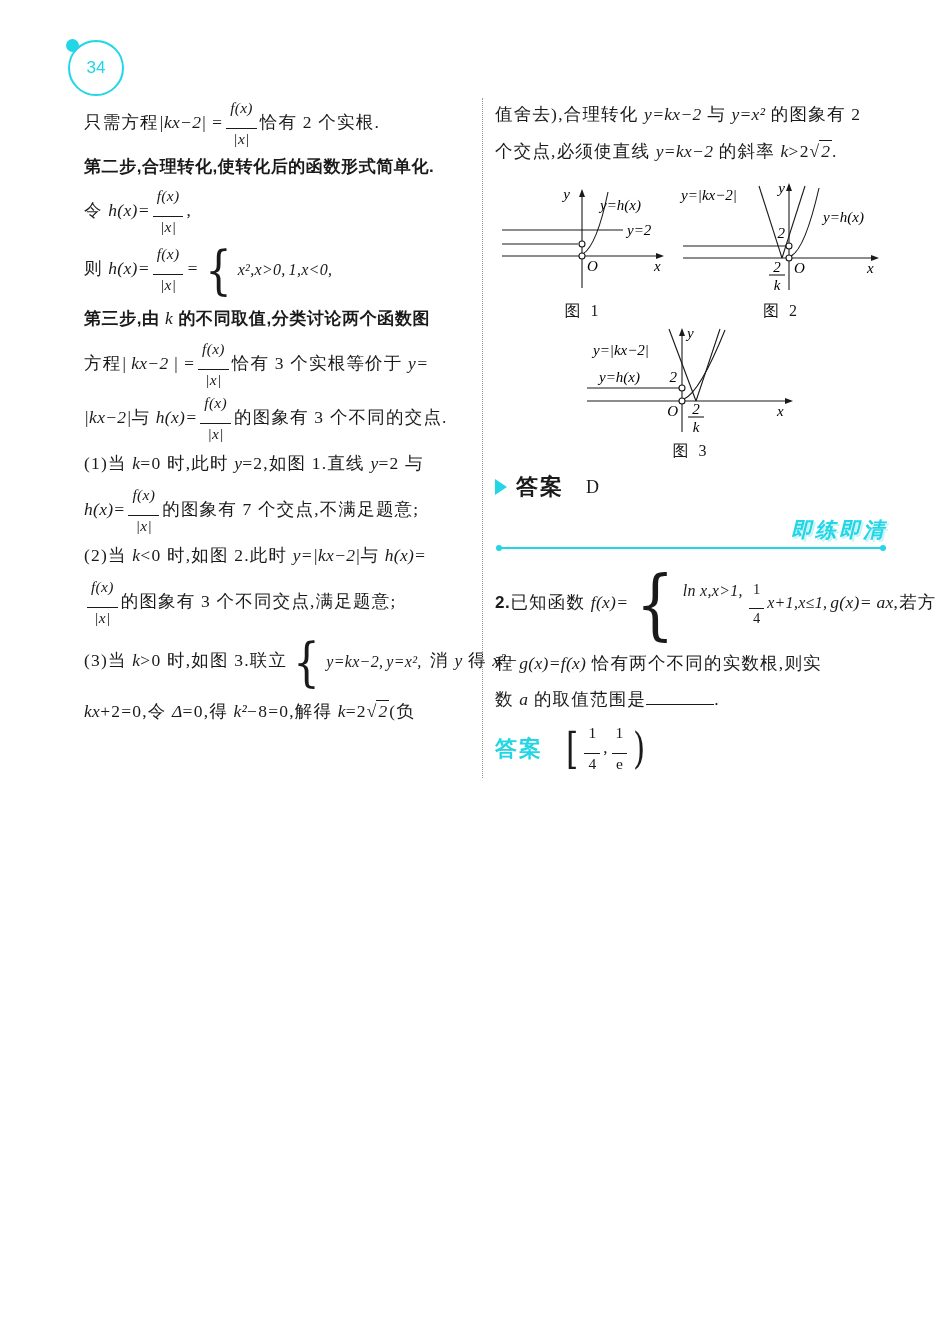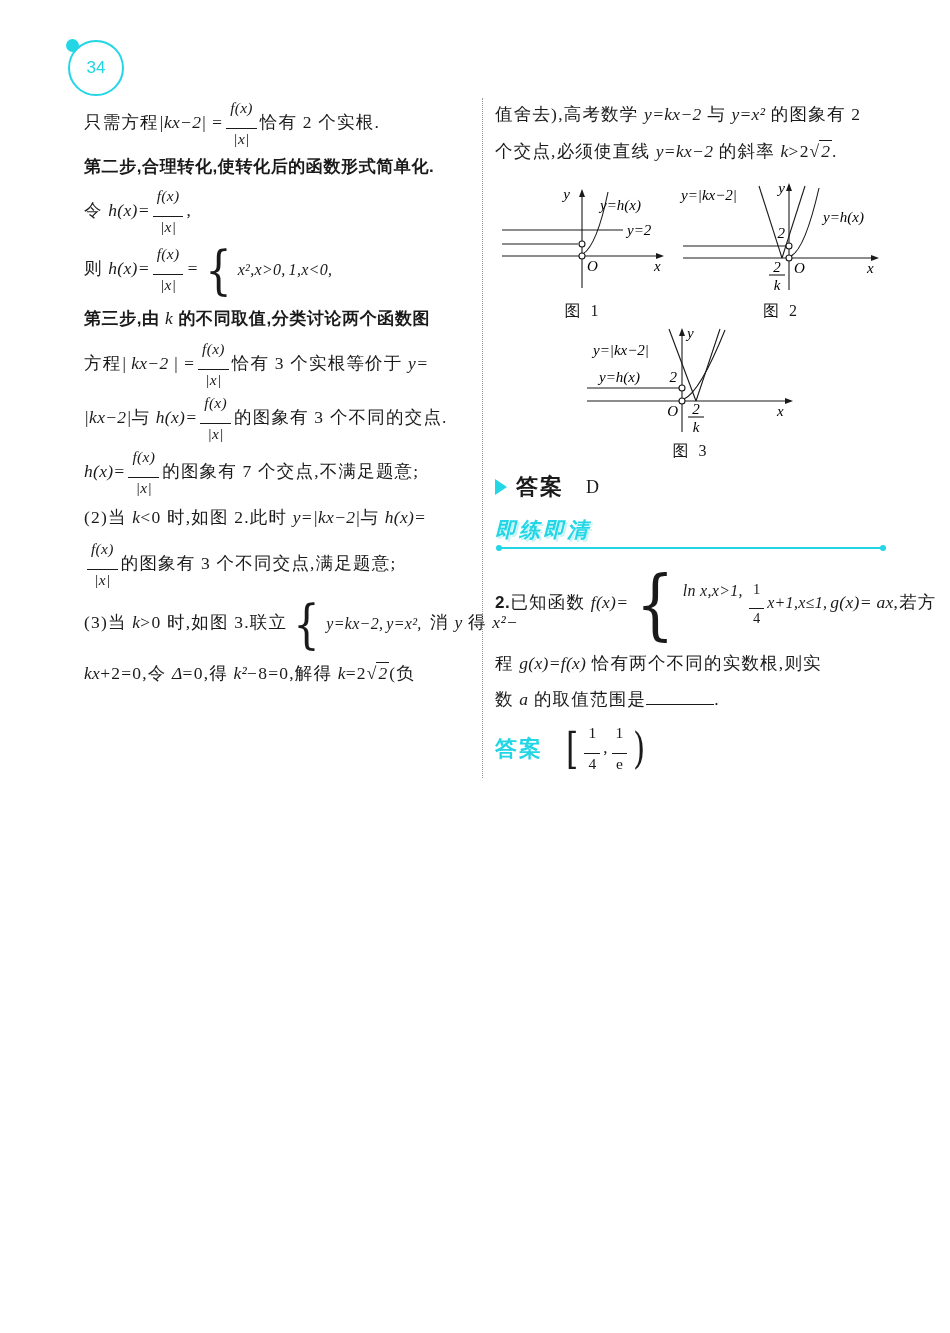--- a/index.html
+++ b/index.html
@@ -60,21 +60,21 @@
   .fig-svg text{font-size:15px;font-style:italic;font-family:"Liberation Serif","DejaVu Serif",serif;}
   
   .answer-row{display:flex;align-items:center;margin-top:10px;height:30px;}
   .tri-icon{width:0;height:0;border-left:12px solid var(--accent);
             border-top:8px solid transparent;border-bottom:8px solid transparent;
             display:inline-block;margin-right:9px;}
   .ans-label{font-family:"Liberation Sans","DejaVu Sans",sans-serif;font-weight:bold;
              font-size:22px;letter-spacing:2px;}
   .ans-value{font-size:18px;margin-left:22px;}
   .section{margin-top:14px;}
-  .section-title{text-align:left;color:var(--accent);
+  .section-title{text-align:right;color:var(--accent);
       font-family:"Liberation Sans","DejaVu Sans",sans-serif;font-weight:bold;font-style:italic;
       font-size:21px;letter-spacing:3px;text-shadow:2px 2px 0 #c6f5f9;margin-bottom:3px;}
   .section-rule{position:relative;height:2px;background:var(--accent);margin:0 2px;}
   .section-rule::before,.section-rule::after{content:"";position:absolute;top:-2px;width:6px;height:6px;
       border-radius:50%;background:var(--accent);}
   .section-rule::before{left:-1px;}
   .section-rule::after{right:-1px;}
   .p2{margin-top:10px;}
   .answer2-row{display:flex;align-items:center;margin-top:4px;height:56px;}
   .answer2-row .ans-label{color:var(--accent);}
@@ -102,37 +102,38 @@
       <div class="line h64"><span class="seg-t">则 </span><span class="seg-m">h(x)=</span><span class="frac"><span class="num"><span class="seg-m">f(x)</span></span><span class="den"><span class="seg-m">|x|</span></span></span><span class="seg-m">=</span><span class="cases">
             <span class="cbrace">{</span>
             <span class="crows">
               <span class="crow"><span class="seg-m">x²,x&gt;0,</span></span>
               <span class="crow"><span class="seg-m">1,x&lt;0,</span></span>
             </span>
           </span></div>
       <div class="line h36"><span class="seg-b">第三步,由 </span><span class="seg-m">k</span><span class="seg-b"> 的不同取值,分类讨论两个函数图</span></div>
       <div class="line h54"><span class="seg-t">方程</span><span class="seg-m">| kx−2 | =</span><span class="frac"><span class="num"><span class="seg-m">f(x)</span></span><span class="den"><span class="seg-m">|x|</span></span></span><span class="seg-t">恰有 3 个实根等价于 </span><span class="seg-m">y=</span></div>
       <div class="line h54"><span class="seg-m">|kx−2|</span><span class="seg-t">与 </span><span class="seg-m">h(x)=</span><span class="frac"><span class="num"><span class="seg-m">f(x)</span></span><span class="den"><span class="seg-m">|x|</span></span></span><span class="seg-t">的图象有 3 个不同的交点.</span></div>
+      <div class="line h38"><span class="seg-t">(1)当 </span><span class="seg-m">k</span><span class="seg-t">=0 时,此时 </span><span class="seg-m">y</span><span class="seg-t">=2,如图 1.直线 </span><span class="seg-m">y</span><span class="seg-t">=2 与</span></div>
       <div class="line h54"><span class="seg-m">h(x)=</span><span class="frac"><span class="num"><span class="seg-m">f(x)</span></span><span class="den"><span class="seg-m">|x|</span></span></span><span class="seg-t">的图象有 7 个交点,不满足题意;</span></div>
       <div class="line h38"><span class="seg-t">(2)当 </span><span class="seg-m">k</span><span class="seg-t">&lt;0 时,如图 2.此时 </span><span class="seg-m">y=|kx−2|</span><span class="seg-t">与 </span><span class="seg-m">h(x)=</span></div>
       <div class="line h54"><span class="frac"><span class="num"><span class="seg-m">f(x)</span></span><span class="den"><span class="seg-m">|x|</span></span></span><span class="seg-t">的图象有 3 个不同交点,满足题意;</span></div>
       <div class="line h64"><span class="seg-t">(3)当 </span><span class="seg-m">k</span><span class="seg-t">&gt;0 时,如图 3.联立</span><span class="cases">
             <span class="cbrace">{</span>
             <span class="crows">
               <span class="crow"><span class="seg-m">y=kx−2,</span></span>
               <span class="crow"><span class="seg-m">y=x²,</span></span>
             </span>
           </span><span class="seg-t"> 消 </span><span class="seg-m">y</span><span class="seg-t"> 得 </span><span class="seg-m">x²−</span></div>
       <div class="line h38"><span class="seg-m">kx</span><span class="seg-t">+2=0,令 </span><span class="seg-m">Δ</span><span class="seg-t">=0,得 </span><span class="seg-m">k²</span><span class="seg-t">−8=0,解得 </span><span class="seg-m">k</span><span class="seg-t">=2</span><span class="sqrt">√<span class="rad">2</span></span><span class="seg-t">(负</span></div>
     </div>
 
     <div class="divider"></div>
 
     <div class="col-right">
-      <div class="line h36"><span class="seg-t">值舍去),高考数学 </span><span class="seg-m">y=kx−2</span><span class="seg-t"> 与 </span><span class="seg-m">y=x²</span><span class="seg-t"> 的图象有 2</span></div>
+      <div class="line h36"><span class="seg-t">值舍去),合理转化 </span><span class="seg-m">y=kx−2</span><span class="seg-t"> 与 </span><span class="seg-m">y=x²</span><span class="seg-t"> 的图象有 2</span></div>
       <div class="line h38"><span class="seg-t">个交点,必须使直线 </span><span class="seg-m">y=kx−2</span><span class="seg-t"> 的斜率 </span><span class="seg-m">k</span><span class="seg-t">&gt;2</span><span class="sqrt">√<span class="rad">2</span></span><span class="seg-t">.</span></div>
 
       <div class="fig-row">
         <div class="figure">
           <svg class="fig-svg" width="175" height="112" viewBox="0 0 175 112">
             <g stroke="#1a1a1a" stroke-width="1.1" fill="none">
               <line x1="6" y1="72" x2="166" y2="72"></line>
                 <path d="M160,69 L168,72 L160,75" fill="#1a1a1a" stroke="none"></path>
               <line x1="86" y1="104" x2="86" y2="7"></line>
                 <path d="M83,13 L86,5 L89,13" fill="#1a1a1a" stroke="none"></path>

